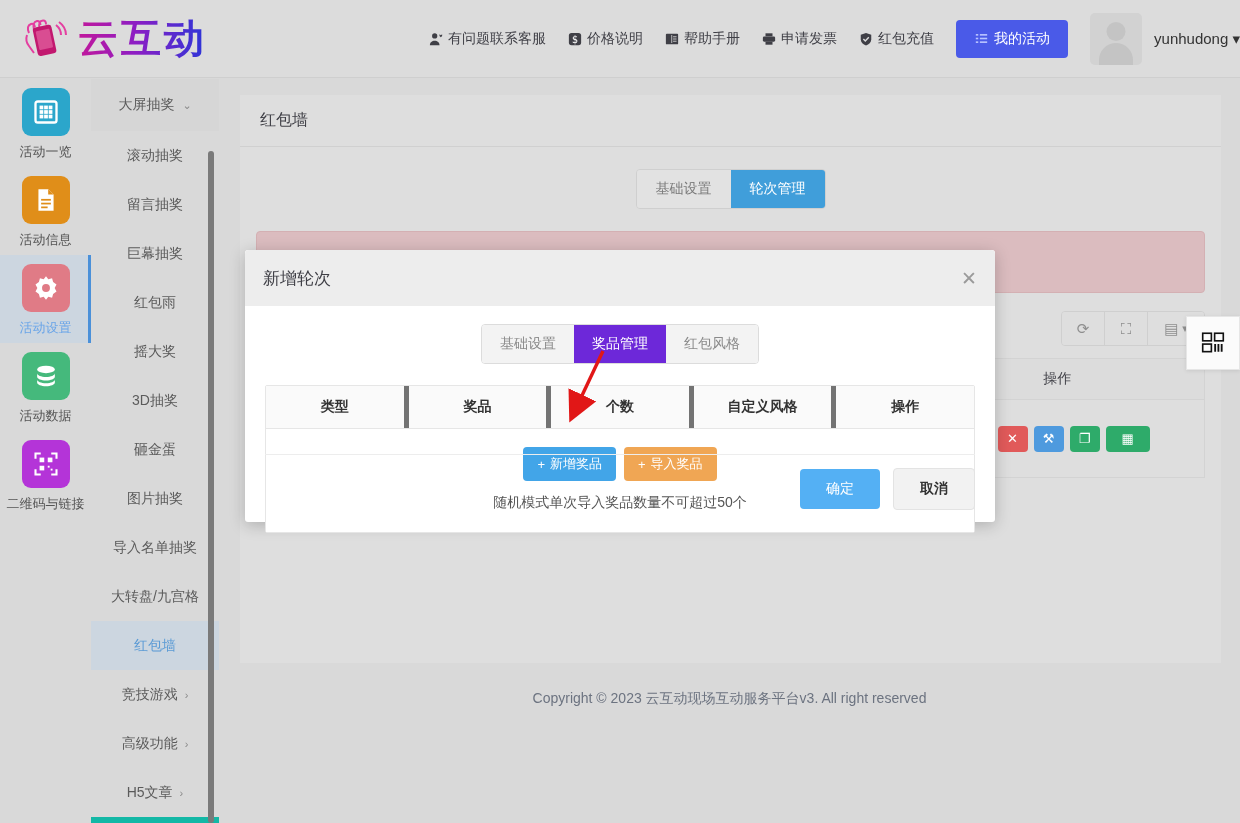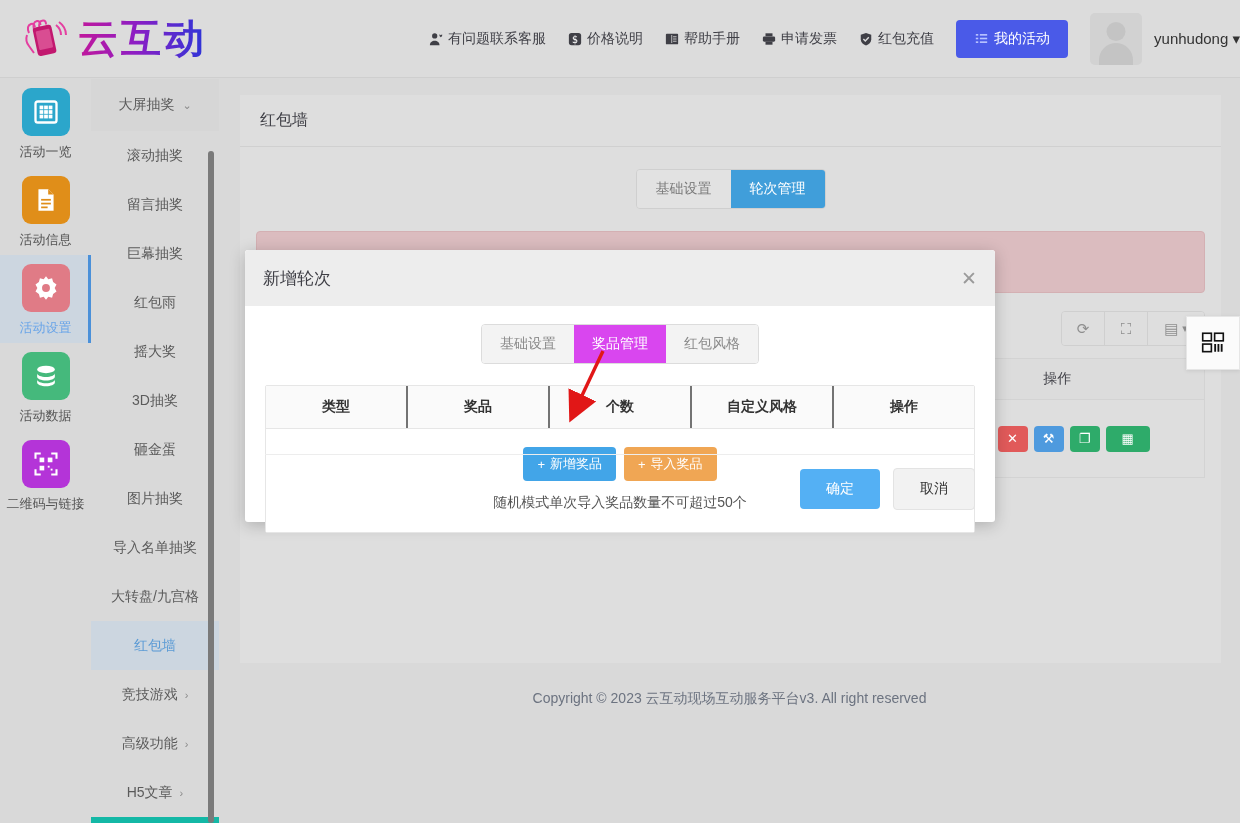--- a/index.html
+++ b/index.html
@@ -211,30 +211,30 @@
     margin-left: auto; font-size: 19px; color: #9a9a9a; cursor: pointer;
     line-height: 1;
   }
   .modal-body { padding: 18px 20px 0; position: relative; }
   .m-seg-wrap { display: flex; justify-content: center; }
   .m-seg { display: flex; border: 1px solid #dcdcdc; border-radius: 4px; overflow: hidden; }
   .m-seg-btn {
     padding: 10px 18px; font-size: 14px; color: #8a8a8a;
     background: #f3f3f3; cursor: pointer;
   }
-  .m-seg-btn.active { background: #d946ef; color: #fff; }
+  .m-seg-btn.active { background: #6d28d9; color: #fff; }
 
   .m-table {
     margin-top: 21px; border: 1px solid #e6e6e6; border-radius: 2px;
     font-size: 14px;
   }
   .m-thead { display: flex; height: 43px; background: #fafafa; border-bottom: 1px solid #e6e6e6; }
   .m-th {
     flex: 1; display: flex; align-items: center; justify-content: center;
-    font-weight: bold; color: #333; border-right: 2px solid #737373;
+    font-weight: bold; color: #333; border-right: 5px solid #737373;
   }
   .m-th:last-child { border-right: none; }
   .m-body-cell {
     padding: 18px 0 20px; text-align: center; background: #fff;
   }
   .m-btn-row { display: flex; justify-content: center; gap: 8px; }
   .m-btn {
     display: inline-flex; align-items: center; gap: 5px;
     padding: 8px 14px; border-radius: 4px; font-size: 13px;
     color: #fff; cursor: pointer;
@@ -245,21 +245,21 @@
 
   .modal-foot {
     position: absolute; left: 0; right: 0; bottom: 0; height: 68px;
     border-top: 1px solid #ededed; margin: 0 20px;
     display: flex; align-items: center; justify-content: flex-end; gap: 13px;
   }
   .f-btn {
     padding: 11px 26px; border-radius: 4px; font-size: 14px; cursor: pointer;
   }
   .f-primary { background: #54b0f4; color: #fff; }
-  .f-default { background: #f2f2f2; color: #333; border: 1px solid #e3e3e3; }
+  .f-default { background: #f2f2f2; color: #333; border: 1px solid #e3e3e3; font-weight: bold; }
 
   .arrow-svg { position: absolute; left: 0; top: 0; pointer-events: none; }
 </style>
 </head>
 <body>
 
 <div id="app">
 
   <div class="topbar">
     <div class="logo-wrap">

